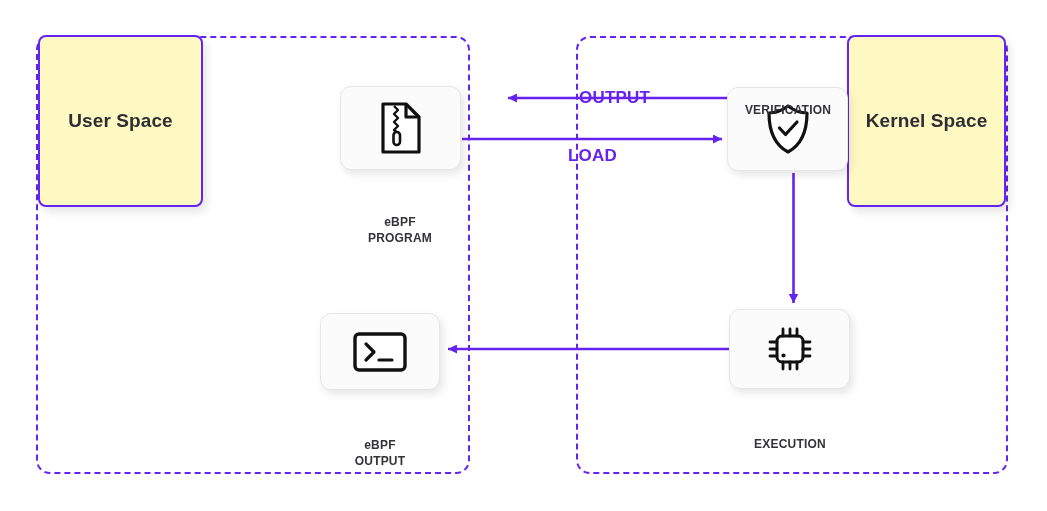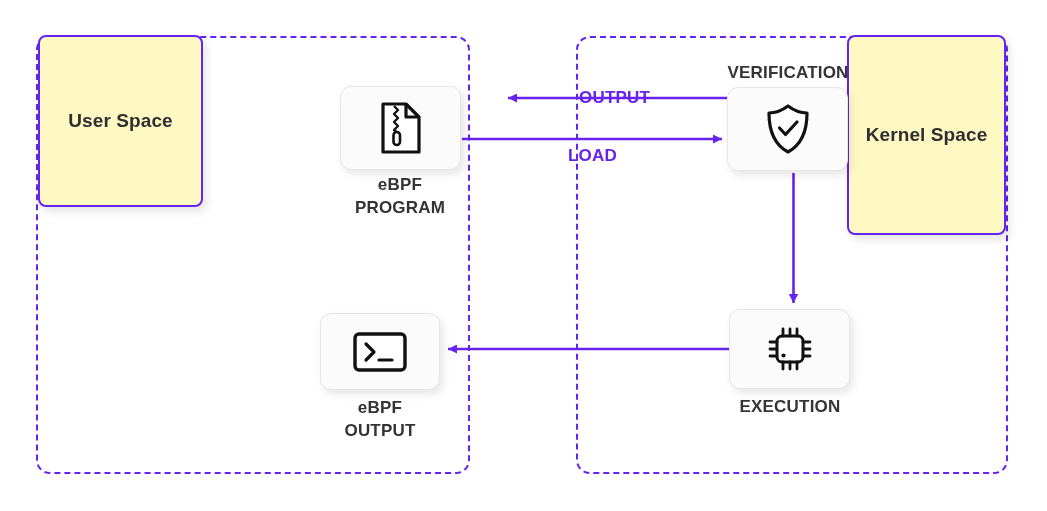--- a/index.html
+++ b/index.html
@@ -42,21 +42,21 @@
     align-items: center;
     justify-content: center;
   }
   .space-box span {
     font-size: 19px;
     font-weight: bold;
     color: #2e2e33;
     letter-spacing: 0.1px;
   }
   #box-user   { left: 38px;  top: 35px; width: 165px; height: 172px; }
-  #box-kernel { left: 847px; top: 35px; width: 159px; height: 200px; }
+  #box-kernel { left: 847px; top: 35px; width: 159px; height: 172px; }
 
   
   .card {
     position: absolute;
     background: #fbfbfb;
     border: 1px solid #e6e6e6;
     border-radius: 11px;
     box-sizing: border-box;
     box-shadow: 3px 4px 9px rgba(0,0,0,0.10);
     display: flex;
@@ -66,27 +66,28 @@
   }
   #card-program   { left: 340px; top: 86px;  width: 121px; height: 84px; }
   #card-verify    { left: 727px; top: 87px;  width: 121px; height: 84px; }
   #card-execution { left: 729px; top: 309px; width: 121px; height: 80px; }
   #card-output    { left: 320px; top: 313px; width: 120px; height: 77px; }
 
   
   .caption {
     position: absolute;
     text-align: center;
-    font-size: 17px;
+    font-size: 12px;
     font-weight: bold;
     color: #333338;
     line-height: 1.33;
     letter-spacing: 0.2px;
     z-index: 6;
     white-space: pre-line;
+    margin-top: 41px;
   }
   #cap-program   { left: 320px; top: 174px; width: 160px; }
   #cap-verify    { left: 688px; top: 62px;  width: 200px; }
   #cap-execution { left: 690px; top: 396px; width: 200px; }
   #cap-output    { left: 300px; top: 397px; width: 160px; }
 
   
   #wires {
     position: absolute;
     left: 0; top: 0;

